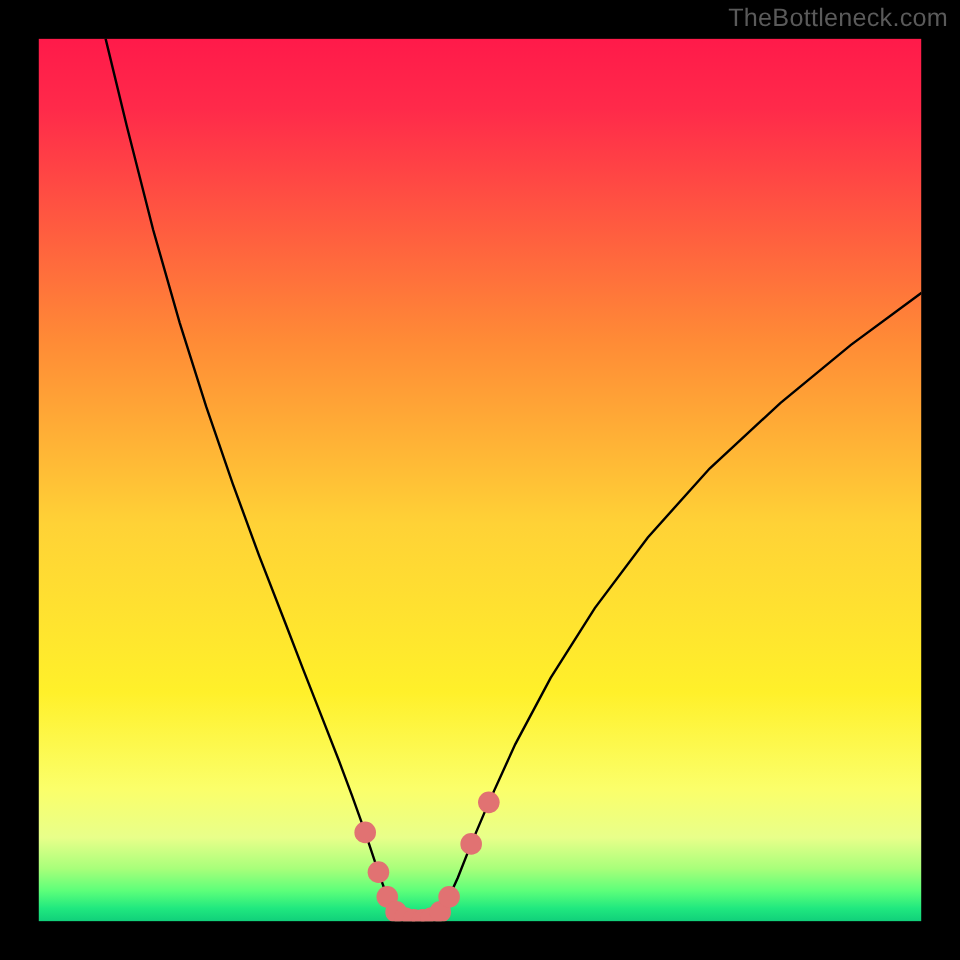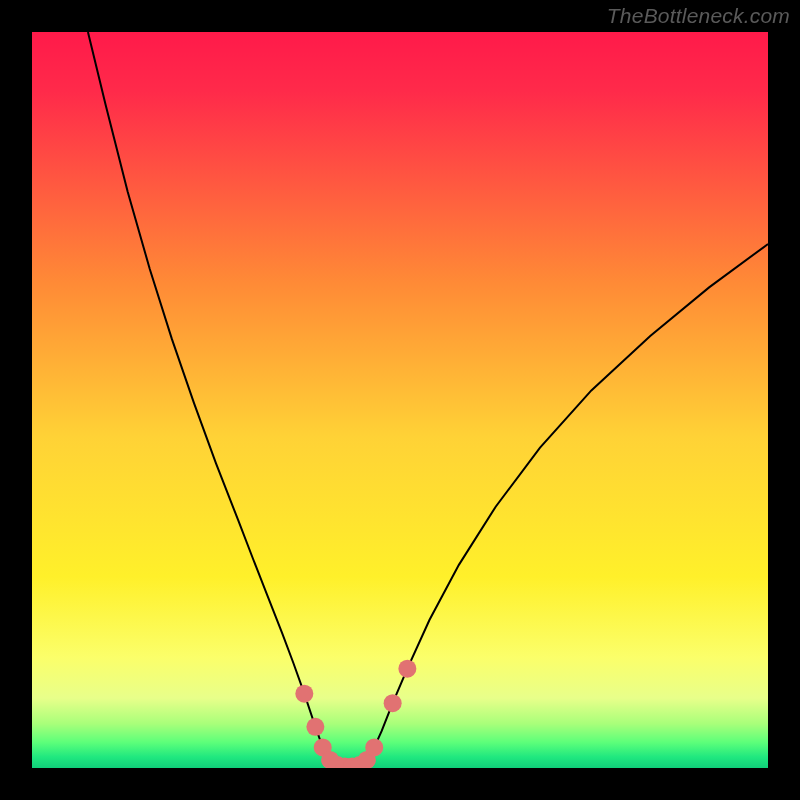--- a/index.html
+++ b/index.html
@@ -11,21 +11,20 @@
     background: #000;
     font-family: Arial, Helvetica, sans-serif;
   }
   .frame {
     position: absolute;
     top: 0;
     left: 0;
     width: 800px;
     height: 800px;
     background: #000;
-    font-style: italic;
   }
   .plot-area {
     position: absolute;
     top: 32px;
     left: 32px;
     width: 736px;
     height: 736px;
     overflow: hidden;
   }
   .plot-svg {

